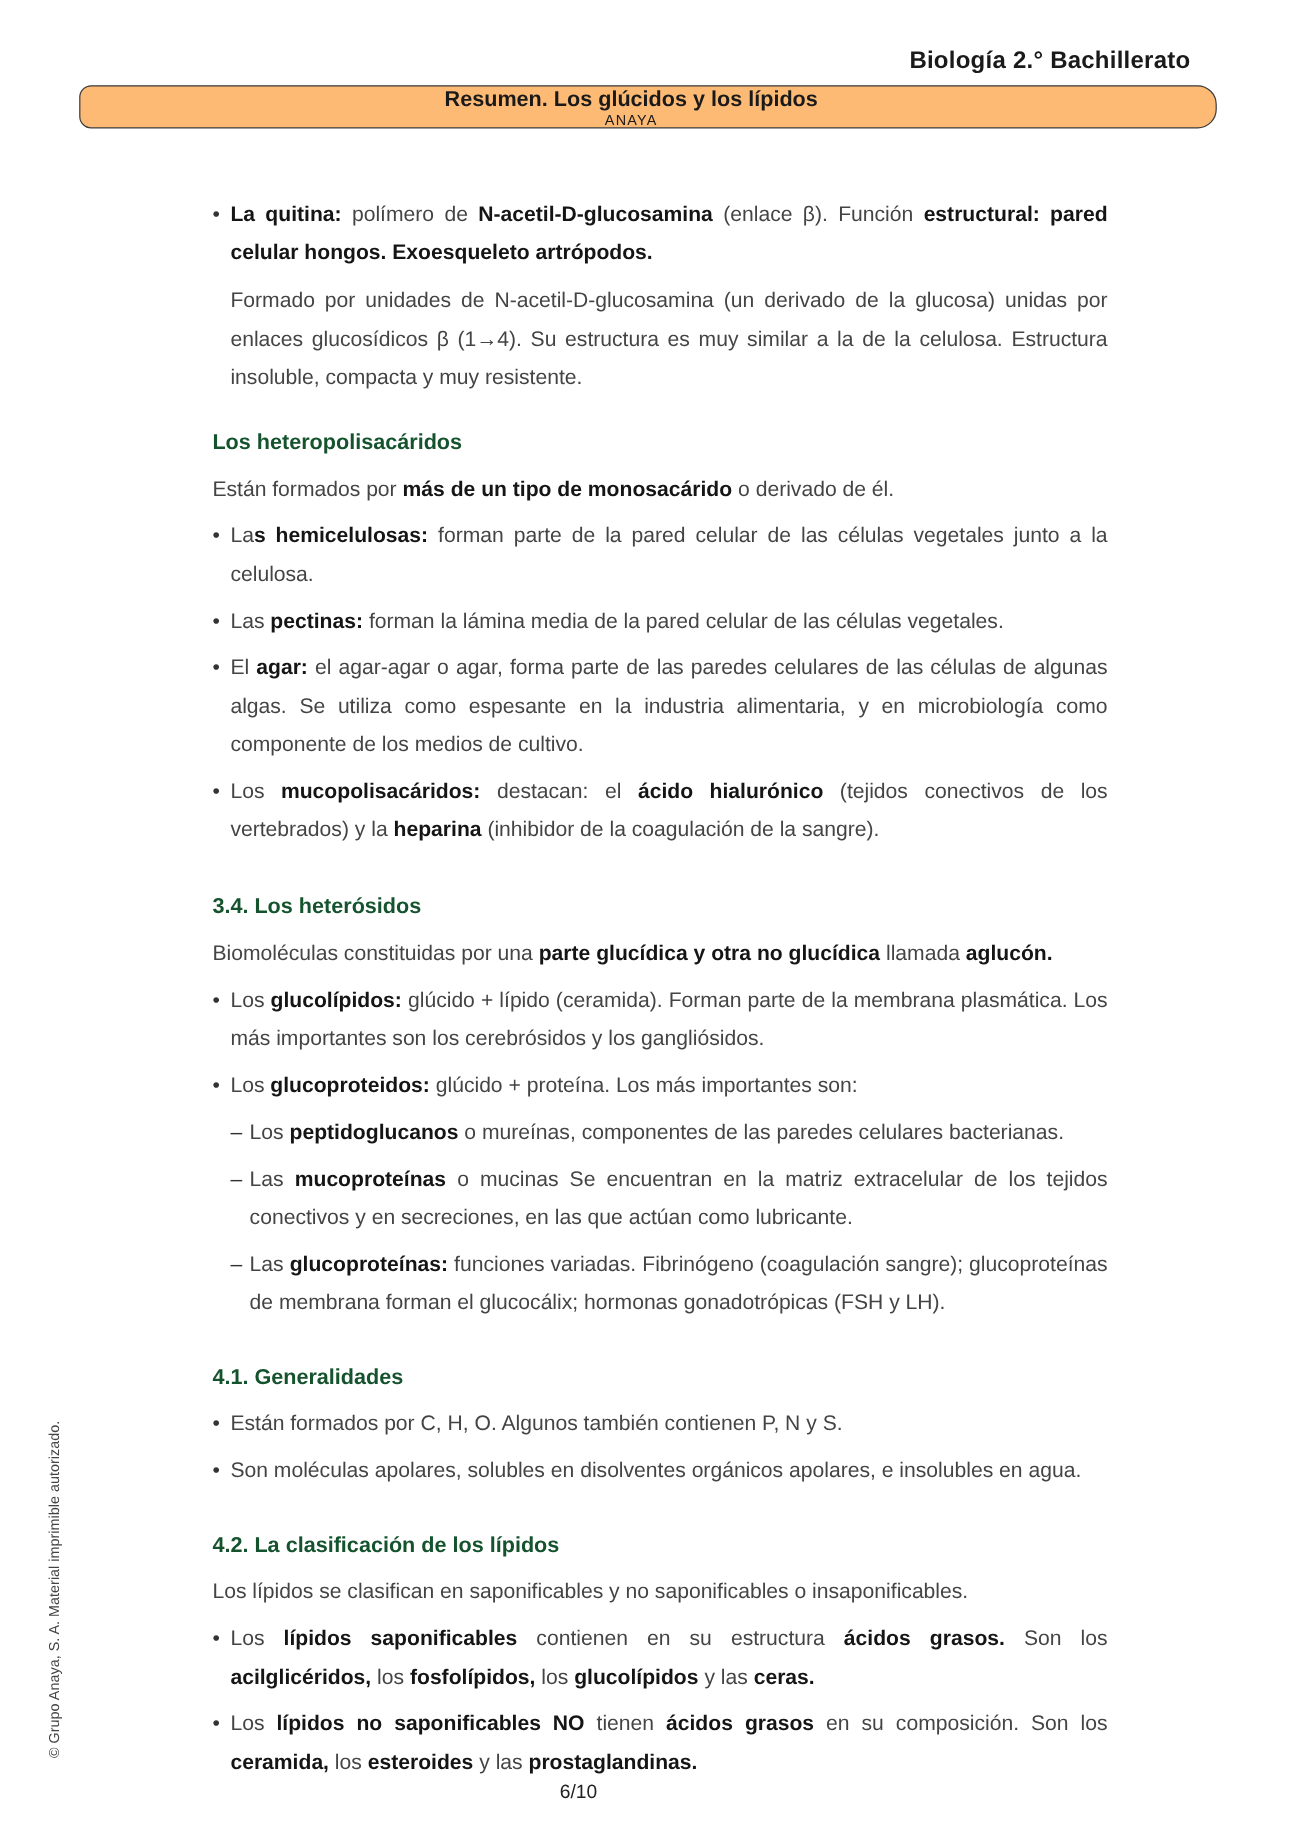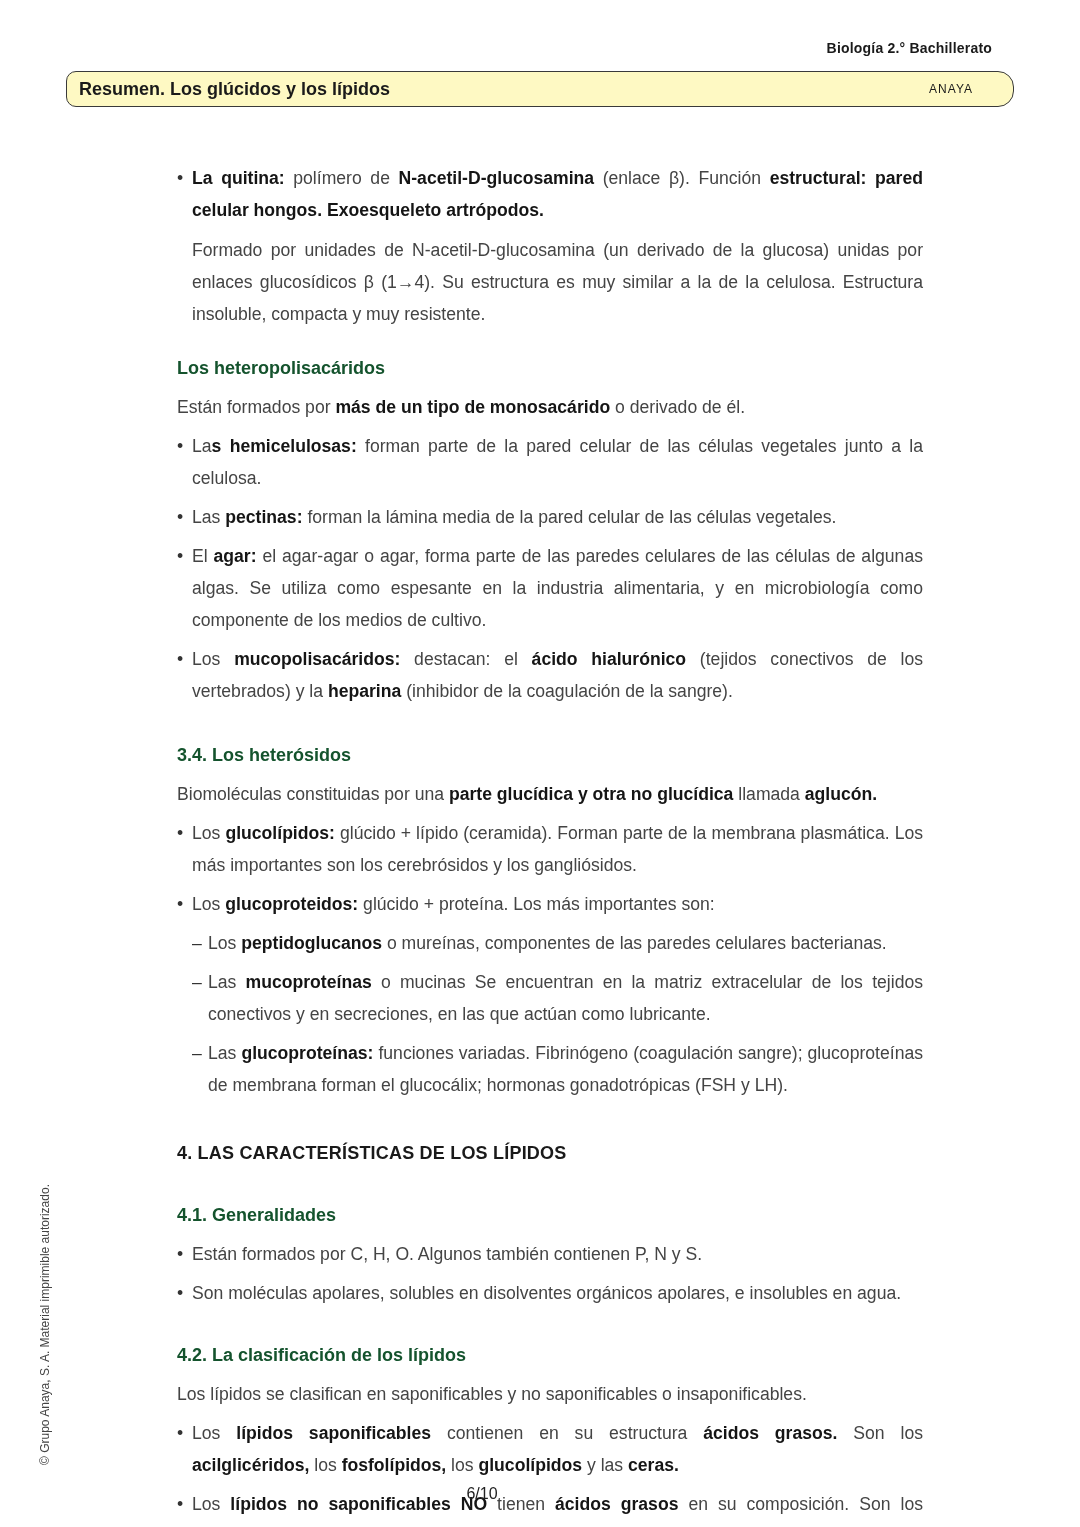--- a/index.html
+++ b/index.html
@@ -1,28 +1,29 @@
 <!DOCTYPE html>
 <html><head>
   <meta charset="utf-8">
   <style>
     * { box-sizing: border-box; margin: 0; padding: 0; }
     html, body { width: 1080px; height: 1527px; background: #ffffff; overflow: hidden; }
     body { position: relative; font-family: "Liberation Sans", "DejaVu Sans", sans-serif; color: #3a3a3a; }
 
     .subject {
       position: absolute; top: 40px; right: 88px;
-      font-size: 14px; font-weight: bold; color: #1a1a1a; letter-spacing: 0.2px;
+      font-size: 20px; font-weight: bold; color: #1a1a1a; letter-spacing: 0.2px;
     }
     .header-bar {
       position: absolute; left: 66px; top: 71px; width: 948px; height: 36px;
-      background: #fef9c3; border: 1.4px solid #3a3a3a;
+      background: #fdba74; border: 1.4px solid #3a3a3a;
       border-radius: 10px 16px 16px 10px;
       display: flex; align-items: center; justify-content: space-between;
       padding: 0 40px 0 12px;
+      flex-direction: column;
     }
     .header-title { font-size: 18px; font-weight: bold; color: #1a1a1a; }
     .brand { font-size: 12px; letter-spacing: 1px; color: #1a1a1a; font-weight: normal; }
 
     .content {
       position: absolute; left: 157px; top: 162px; width: 746px;
       font-size: 17.6px; line-height: 32px; color: #444; margin-left: 20px;
     }
     .content b { color: #151515; font-weight: bold; }
     .bullet { position: relative; padding-left: 15px; margin-bottom: 7px; text-align: justify; }
@@ -91,21 +92,20 @@
   <div class="dash">
     <span>Los </span><b>peptidoglucanos</b><span> o mureínas, componentes de las paredes celulares bacterianas.</span>
   </div>
   <div class="dash">
     <span>Las </span><b>mucoproteínas</b><span> o mucinas Se encuentran en la matriz extracelular de los tejidos conectivos y en secreciones, en las que actúan como lubricante.</span>
   </div>
   <div class="dash">
     <span>Las </span><b>glucoproteínas:</b><span> funciones variadas. Fibrinógeno (coagulación sangre); glucoproteínas de membrana forman el glucocálix; hormonas gonadotrópicas (FSH y LH).</span>
   </div>
 
-  <div class="h2" style="margin-top:36px">4. LAS CARACTERÍSTICAS DE LOS LÍPIDOS</div>
 
   <div class="h3" style="margin-top:30px">4.1. Generalidades</div>
   <div class="bullet">Están formados por C, H, O. Algunos también contienen P, N y S.</div>
   <div class="bullet">Son moléculas apolares, solubles en disolventes orgánicos apolares, e insolubles en agua.</div>
 
   <div class="h3" style="margin-top:30px">4.2. La clasificación de los lípidos</div>
   <div class="para">Los lípidos se clasifican en saponificables y no saponificables o insaponificables.</div>
   <div class="bullet">
     <span>Los </span><b>lípidos saponificables</b><span> contienen en su estructura </span><b>ácidos grasos.</b><span> Son los </span><b>acilglicéridos,</b><span> los </span><b>fosfolípidos,</b><span> los </span><b>glucolípidos</b><span> y las </span><b>ceras.</b>
   </div>

